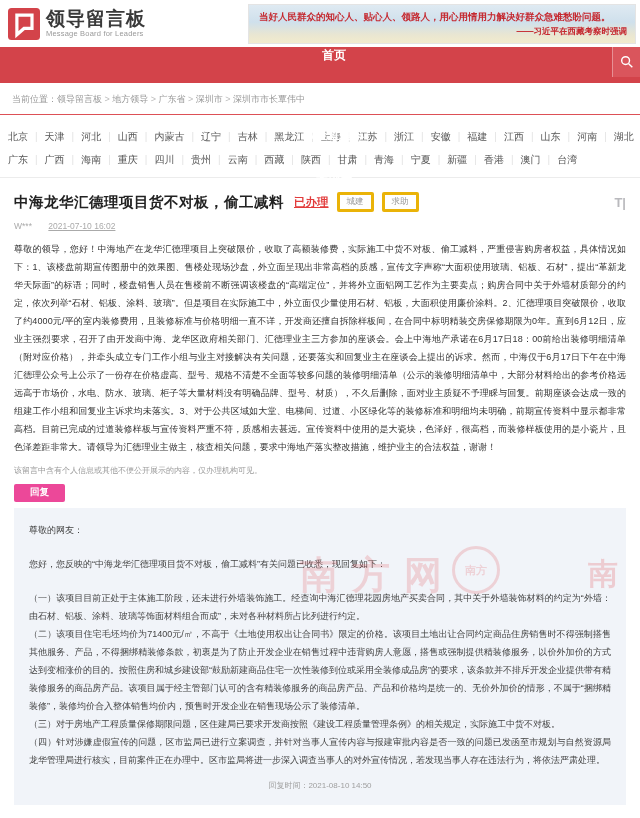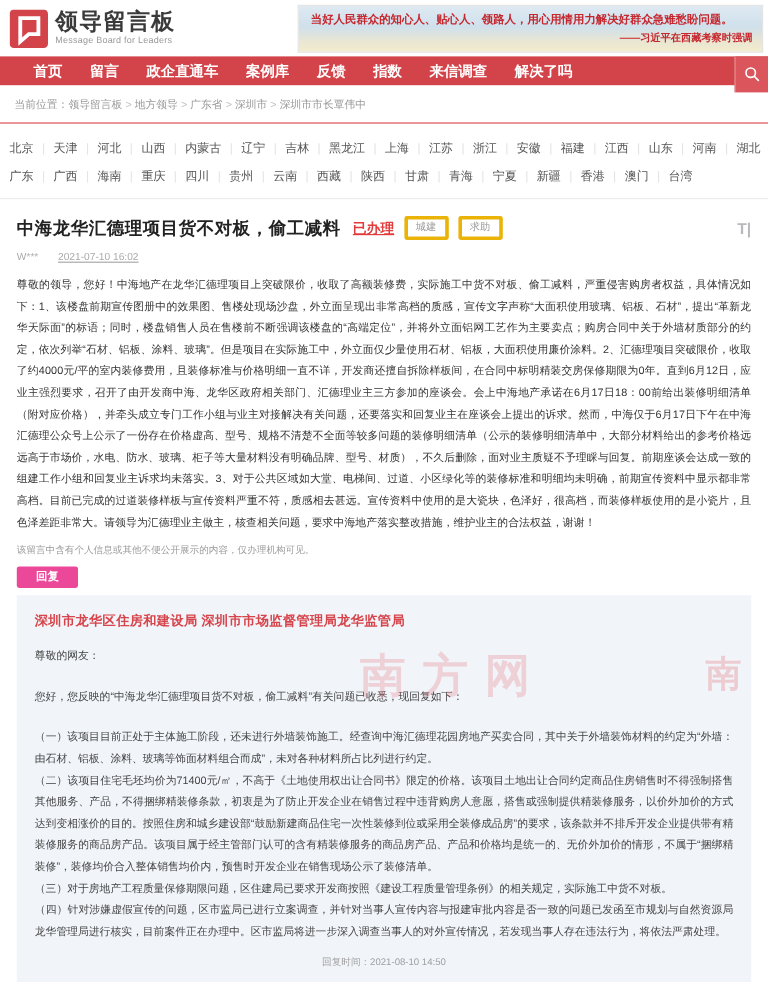--- a/index.html
+++ b/index.html
@@ -16,22 +16,22 @@
   .logo-wrap { display:flex; align-items:center; gap:6px; }
   .logo-mark { width:32px; height:32px; flex:none; }
   .logo-text-cn { font-size:19px; font-weight:bold; color:#3a3a3a; letter-spacing:1px; line-height:1.05; }
   .logo-text-en { font-size:7.5px; color:#999; letter-spacing:.2px; }
   .banner { width:388px; height:40px; padding:5px 8px 4px 10px;
     background:linear-gradient(180deg,#dfeaf2 0%,#cfe0ec 45%,#e9e6d2 78%,#f2ebcd 100%);
     border:1px solid #e4e4e4; }
   .banner-l1 { font-size:9.5px; font-weight:bold; color:#c5272e; line-height:1.5; }
   .banner-l2 { font-size:8.5px; font-weight:bold; color:#c5272e; text-align:right; margin-top:2px; }
   
-  .nav-bar { position:relative; height:24px; background:#d3434a; display:flex;
-    align-items:center; padding-left:28px; gap:23px; }
+  .nav-bar { position:relative; height:36px; background:#d3434a; display:flex;
+    align-items:center; padding-left:28px; gap:23px;flex-direction:column; }
   .nav-item { color:#fff; font-size:12px; font-weight:bold; cursor:pointer; white-space:nowrap; }
   .nav-search { position:absolute; right:0; top:0; width:28px; height:30px;
     background:#da555c; display:flex; align-items:center; justify-content:center;
     border-left:1px solid rgba(255,255,255,.35); cursor:pointer; }
   
   .breadcrumb-row { padding:10px 12px 8px; font-size:9px; color:#999; }
   .crumb { color:#999; cursor:pointer; }
   .crumb + .crumb::before { content:" > "; color:#bbb; cursor:default; }
   .red-rule { border-bottom:1px solid #dd5056; }
   
@@ -140,34 +140,34 @@
   </div>
 
   <p class="post-body">尊敬的领导，您好！中海地产在龙华汇德理项目上突破限价，收取了高额装修费，实际施工中货不对板、偷工减料，严重侵害购房者权益，具体情况如下：1、该楼盘前期宣传图册中的效果图、售楼处现场沙盘，外立面呈现出非常高档的质感，宣传文字声称“大面积使用玻璃、铝板、石材”，提出“革新龙华天际面”的标语；同时，楼盘销售人员在售楼前不断强调该楼盘的“高端定位”，并将外立面铝网工艺作为主要卖点；购房合同中关于外墙材质部分的约定，依次列举“石材、铝板、涂料、玻璃”。但是项目在实际施工中，外立面仅少量使用石材、铝板，大面积使用廉价涂料。2、汇德理项目突破限价，收取了约4000元/平的室内装修费用，且装修标准与价格明细一直不详，开发商还擅自拆除样板间，在合同中标明精装交房保修期限为0年。直到6月12日，应业主强烈要求，召开了由开发商中海、龙华区政府相关部门、汇德理业主三方参加的座谈会。会上中海地产承诺在6月17日18：00前给出装修明细清单（附对应价格），并牵头成立专门工作小组与业主对接解决有关问题，还要落实和回复业主在座谈会上提出的诉求。然而，中海仅于6月17日下午在中海汇德理公众号上公示了一份存在价格虚高、型号、规格不清楚不全面等较多问题的装修明细清单（公示的装修明细清单中，大部分材料给出的参考价格远远高于市场价，水电、防水、玻璃、柜子等大量材料没有明确品牌、型号、材质），不久后删除，面对业主质疑不予理睬与回复。前期座谈会达成一致的组建工作小组和回复业主诉求均未落实。3、对于公共区域如大堂、电梯间、过道、小区绿化等的装修标准和明细均未明确，前期宣传资料中显示都非常高档。目前已完成的过道装修样板与宣传资料严重不符，质感相去甚远。宣传资料中使用的是大瓷块，色泽好，很高档，而装修样板使用的是小瓷片，且色泽差距非常大。请领导为汇德理业主做主，核查相关问题，要求中海地产落实整改措施，维护业主的合法权益，谢谢！</p>
 
   <div class="privacy-note">该留言中含有个人信息或其他不便公开展示的内容，仅办理机构可见。</div>
 
   <div class="section-badge">回复</div>
 
   
   <div class="reply-card">
-    <div class="reply-dept">深圳市龙华区住房和建设局 深圳市市场监督管理局龙华监管局</div>
     <div class="reply-greeting">尊敬的网友：</div>
     <div class="reply-intro">您好，您反映的“中海龙华汇德理项目货不对板，偷工减料”有关问题已收悉，现回复如下：</div>
     <div>
 
     <p class="reply-par">（一）该项目目前正处于主体施工阶段，还未进行外墙装饰施工。经查询中海汇德理花园房地产买卖合同，其中关于外墙装饰材料的约定为“外墙：由石材、铝板、涂料、玻璃等饰面材料组合而成”，未对各种材料所占比列进行约定。</p>
         <p class="reply-par">（二）该项目住宅毛坯均价为71400元/㎡，不高于《土地使用权出让合同书》限定的价格。该项目土地出让合同约定商品住房销售时不得强制搭售其他服务、产品，不得捆绑精装修条款，初衷是为了防止开发企业在销售过程中违背购房人意愿，搭售或强制提供精装修服务，以价外加价的方式达到变相涨价的目的。按照住房和城乡建设部“鼓励新建商品住宅一次性装修到位或采用全装修成品房”的要求，该条款并不排斥开发企业提供带有精装修服务的商品房产品。该项目属于经主管部门认可的含有精装修服务的商品房产品、产品和价格均是统一的、无价外加价的情形，不属于“捆绑精装修”，装修均价合入整体销售均价内，预售时开发企业在销售现场公示了装修清单。</p>
         <p class="reply-par">（三）对于房地产工程质量保修期限问题，区住建局已要求开发商按照《建设工程质量管理条例》的相关规定，实际施工中货不对板。</p>
         <p class="reply-par">（四）针对涉嫌虚假宣传的问题，区市监局已进行立案调查，并针对当事人宣传内容与报建审批内容是否一致的问题已发函至市规划与自然资源局龙华管理局进行核实，目前案件正在办理中。区市监局将进一步深入调查当事人的对外宣传情况，若发现当事人存在违法行为，将依法严肃处理。</p>
       </div>
     <div class="reply-time">
       <span>回复时间：</span><span>2021-08-10 14:50</span>
     </div>
   </div>
 
   
   
 
   
   <div class="wm wm-text1">南方网</div>
+  <div class="wm wm-seal">南方</div>
   <div class="wm wm-text2">南</div>
 </div>
 
 </body></html>

